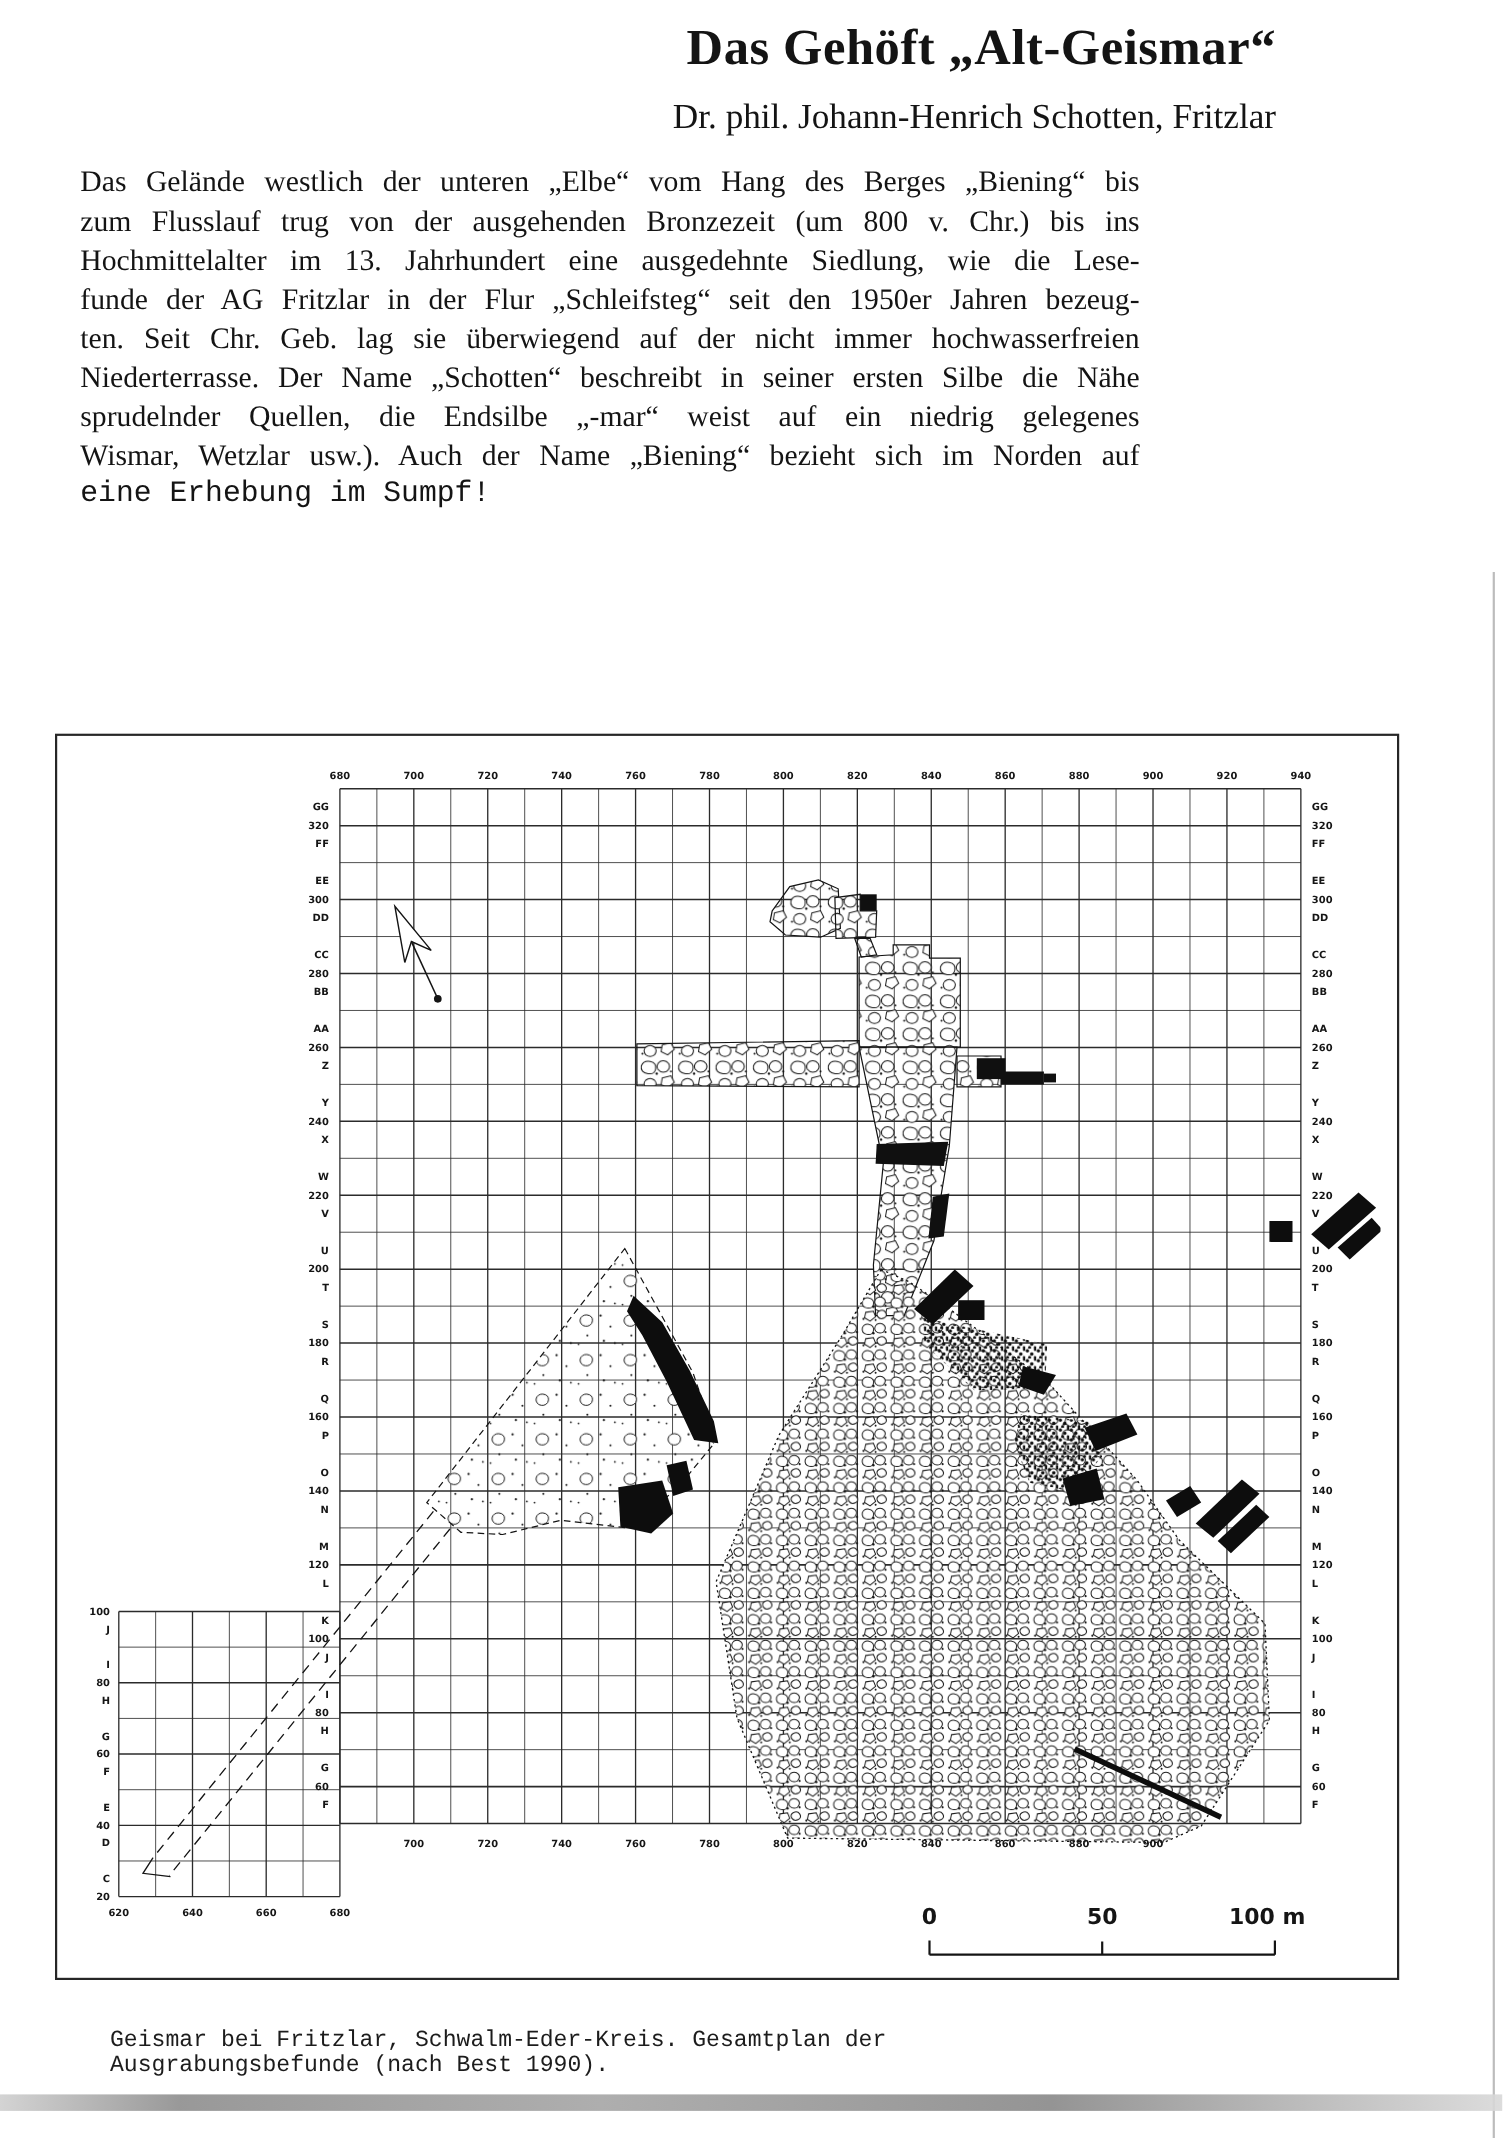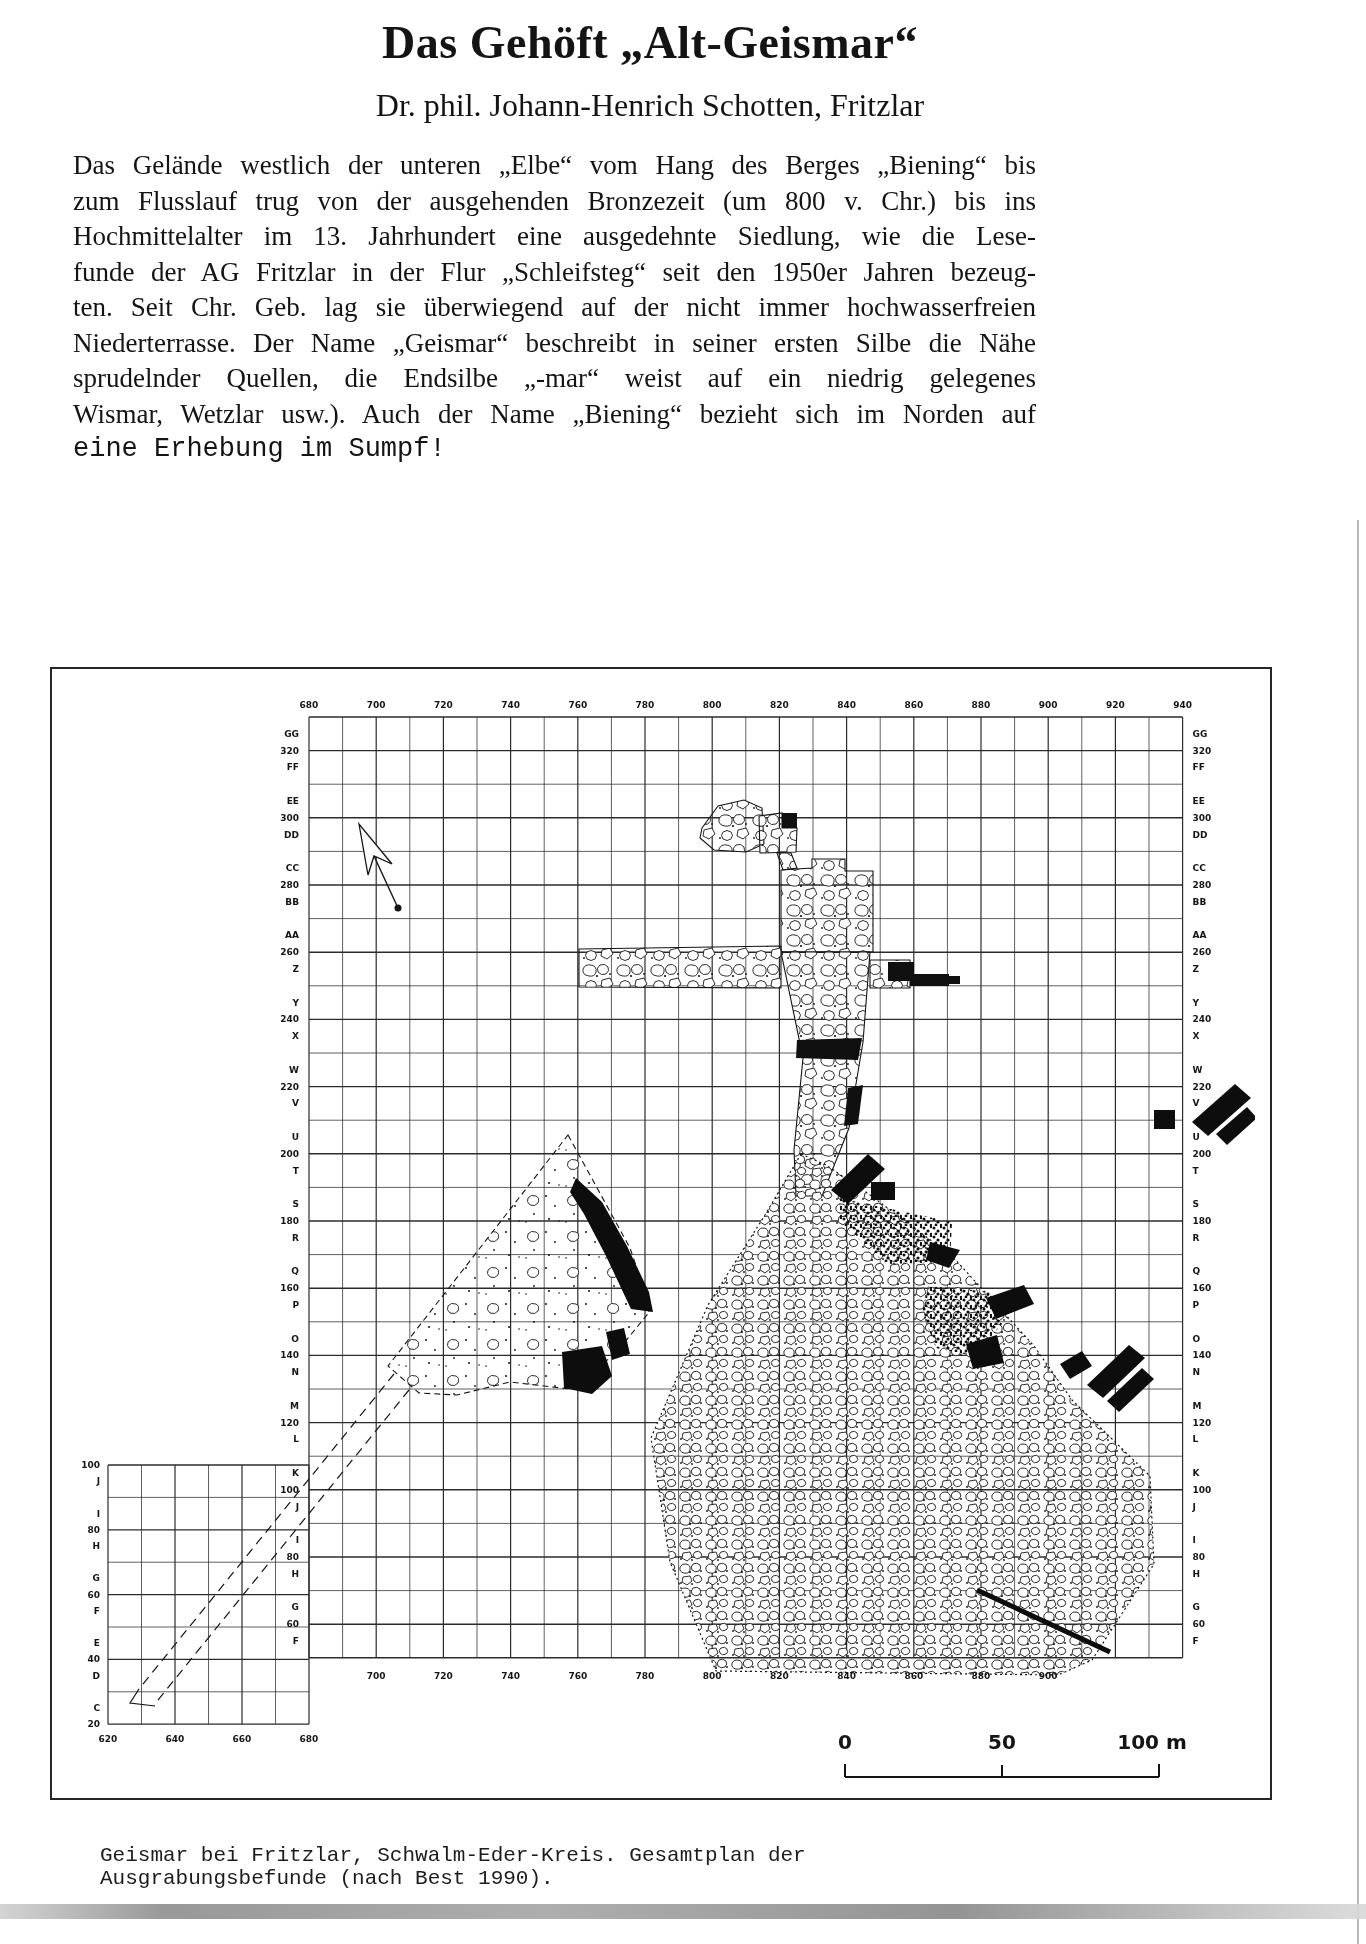--- a/index.html
+++ b/index.html
@@ -1,18 +1,18 @@
 <!DOCTYPE html>
 <html><head>
 <meta charset="utf-8">
 <style>
   html,body{margin:0;padding:0;background:#ffffff;}
   #page{position:relative;width:1366px;height:1944px;background:#ffffff;overflow:hidden;
         font-family:"Liberation Serif","DejaVu Serif",serif;color:#141414;}
-  #title-block{position:absolute;left:140px;top:16px;width:1020px;text-align:center;}
+  #title-block{position:absolute;left:140px;top:16px;width:1020px;text-align:right;}
   #page-title{font-size:46px;font-weight:bold;letter-spacing:0.5px;}
   #page-author{margin-top:18px;font-size:32px;font-weight:normal;}
   #body-paragraph{position:absolute;left:33px;top:148px;width:1003px;}
   .bodyline{font-size:27px;line-height:35.5px;height:35.5px;white-space:normal;
             text-align:justify;text-align-last:justify;margin-left:40px;}
   .bodyline.last{text-align-last:left;font-family:Liberation Mono, monospace;}
   #figure-frame{position:absolute;left:50px;top:667px;width:1203px;height:1129px;
                 border:2px solid #262626;background:#ffffff;padding-left:15px;}
   #plan-svg{position:absolute;left:0;top:0;}
   #figure-caption{position:absolute;left:100px;top:1844px;width:920px;font-size:21px;
@@ -32,21 +32,21 @@
     <div id="page-title">Das Gehöft „Alt-Geismar“</div>
     <div id="page-author">Dr. phil. Johann-Henrich Schotten, Fritzlar</div>
   </div>
 
   <div id="body-paragraph">
       <div class="bodyline">Das Gelände westlich der unteren „Elbe“ vom Hang des Berges „Biening“ bis</div>
       <div class="bodyline">zum Flusslauf trug von der ausgehenden Bronzezeit (um 800 v. Chr.) bis ins</div>
       <div class="bodyline">Hochmittelalter im 13. Jahrhundert eine ausgedehnte Siedlung, wie die Lese-</div>
       <div class="bodyline">funde der AG Fritzlar in der Flur „Schleifsteg“ seit den 1950er Jahren bezeug-</div>
       <div class="bodyline">ten. Seit Chr. Geb. lag sie überwiegend auf der nicht immer hochwasserfreien</div>
-      <div class="bodyline">Niederterrasse. Der Name „Geismar“ beschreibt in seiner ersten Silbe die Nähe</div>
+      <div class="bodyline">Niederterrasse. Der Name „Schotten“ beschreibt in seiner ersten Silbe die Nähe</div>
       <div class="bodyline">sprudelnder Quellen, die Endsilbe „-mar“ weist auf ein niedrig gelegenes</div>
       <div class="bodyline">Wismar, Wetzlar usw.). Auch der Name „Biening“ bezieht sich im Norden auf</div>
       <div class="bodyline last">eine Erhebung im Sumpf!</div>
     </div>
 
   <div id="figure-frame">
     <svg id="plan-svg" width="1203" height="1129" viewBox="50 667 1203 1129" preserveAspectRatio="none">
       <defs>
         <pattern id="pStones" width="34" height="30" patternUnits="userSpaceOnUse">
           <g fill="#ffffff" stroke="#161616" stroke-width="0.9">

